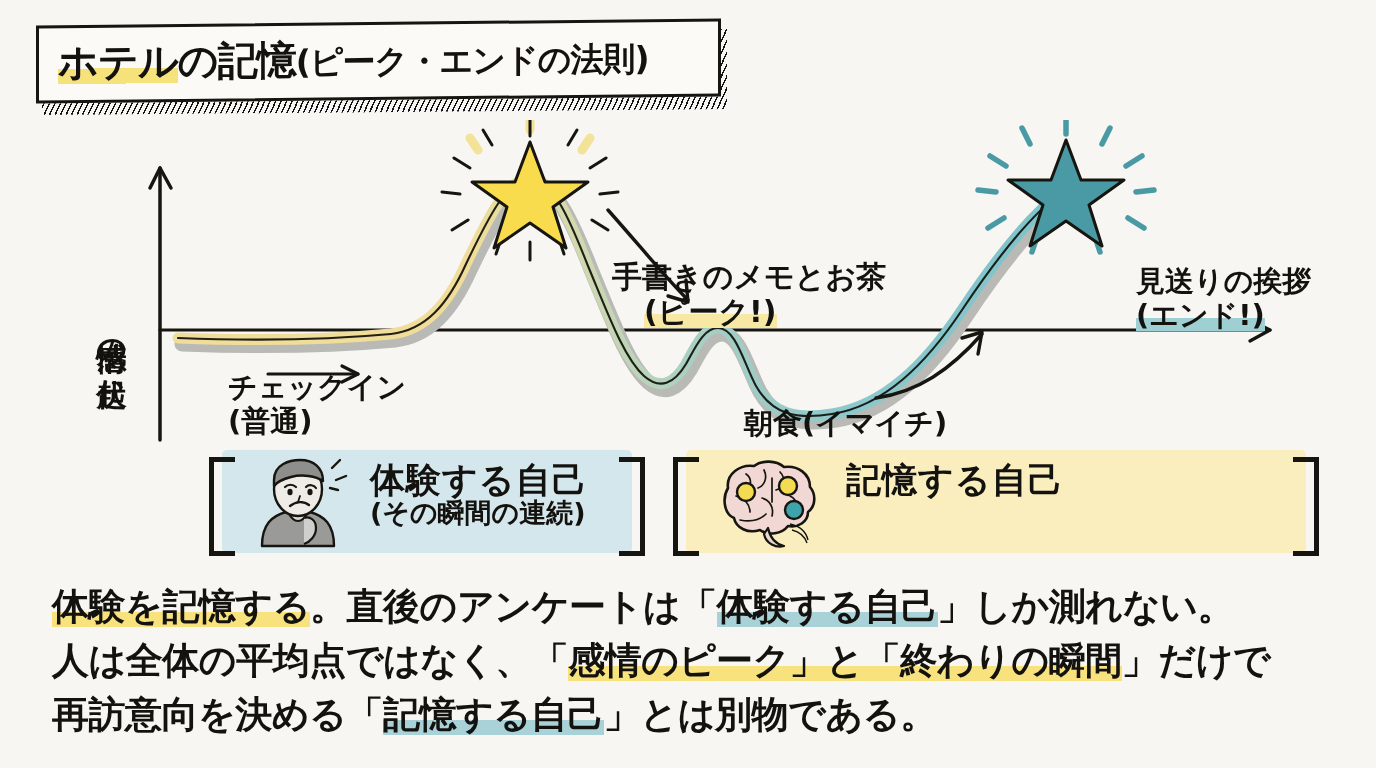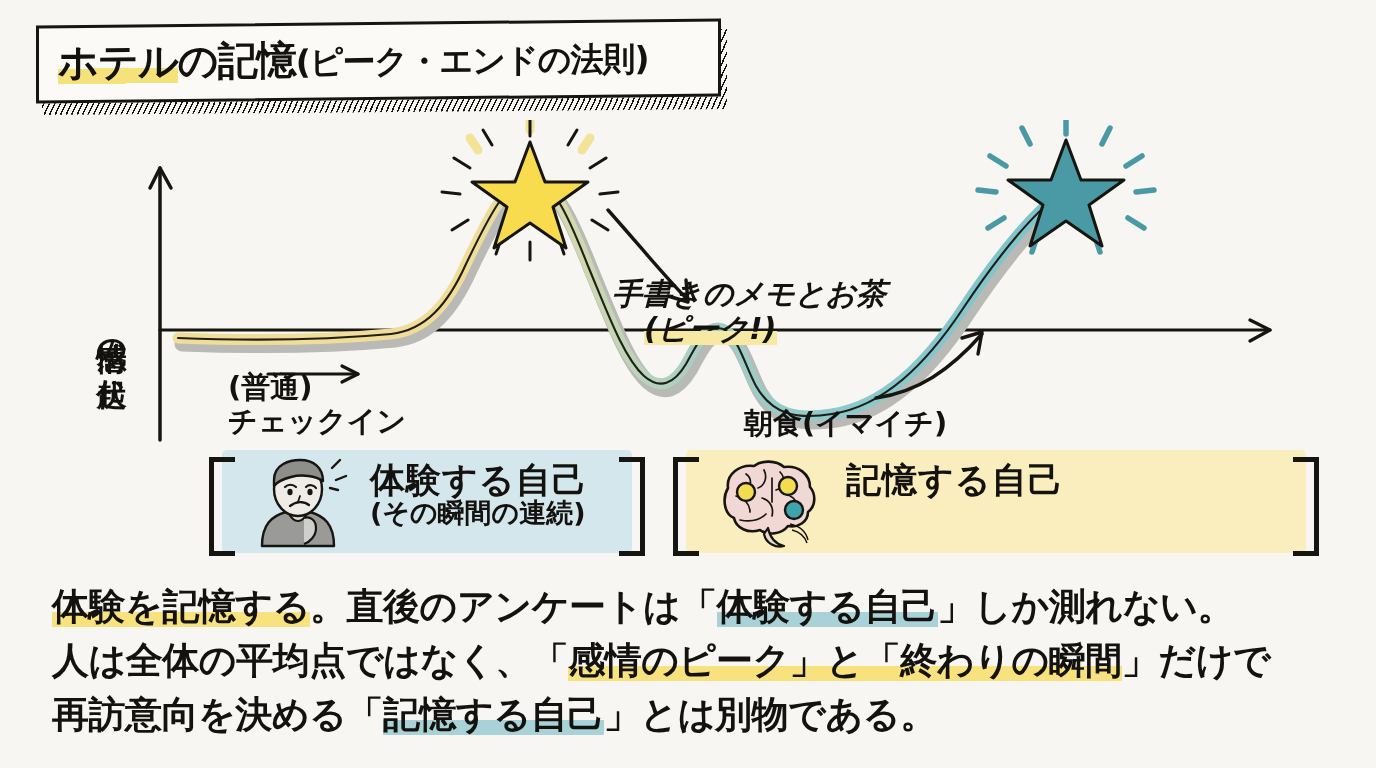--- a/index.html
+++ b/index.html
@@ -49,21 +49,21 @@
   .axis-x-label{
     position:absolute;left:1158px;top:355px;
     font-size:33px;font-weight:700;
   }
 
   .lbl{position:absolute;font-weight:700;line-height:1.18;white-space:nowrap;}
   .lbl .hl-y{background:linear-gradient(transparent 58%, #f7e9a4 58%, #f7e9a4 96%, transparent 96%);margin-left:32px;}
   .lbl .hl-t{background:linear-gradient(transparent 58%, #9dcfd3 58%, #9dcfd3 96%, transparent 96%);}
 
   #lbl-checkin{left:228px;top:250px;font-size:29px;}
-  #lbl-peak{left:612px;top:156px;font-size:30px;font-style:italic;}
+  #lbl-peak{left:612px;top:139px;font-size:30px;}
   #lbl-breakfast{left:744px;top:286px;font-size:29px;}
   #lbl-end{left:1136px;top:144px;font-size:29px;}
 
   
   .panel{position:absolute;border-radius:5px;}
   #panel-experiencing{left:222px;top:450px;width:410px;height:103px;background:#d4e7ec;}
   #panel-remembering{left:686px;top:450px;width:620px;height:103px;background:#faeebe;}
   .panel .brk{position:absolute;top:7px;height:89px;width:21px;}
   .panel .brk.l{left:-13px;border-left:5px solid #16150f;border-top:5px solid #16150f;border-bottom:5px solid #16150f;}
   .panel .brk.r{right:-13px;border-right:5px solid #16150f;border-top:5px solid #16150f;border-bottom:5px solid #16150f;}
@@ -178,31 +178,35 @@
             <path d="M1094,114 L1100,132"></path>
         </g>
         <path d="M1066,20 L1081,60 L1124,60 L1089,85 L1102,126 L1066,101 L1030,126 L1043,85 L1008,60 L1051,60 Z" fill="#4a9aa6" stroke="#16150f" stroke-width="3" stroke-linejoin="round"></path>
       </g>
     </svg>
 
     <div class="axis-y-label">感情の起伏</div>
     <div class="axis-x-label">時間</div>
 
     <div class="lbl" id="lbl-checkin">
+      <div>チェックイン</div>
       <div>(普通)</div>
-      <div>チェックイン</div>
     </div>
 
     <div class="lbl" id="lbl-peak">
       <div>手書きのメモとお茶</div>
       <div><span class="hl-y">(ピーク!)</span></div>
     </div>
 
     <div class="lbl" id="lbl-breakfast">朝食(イマイチ)</div>
 
+    <div class="lbl" id="lbl-end">
+      <div>見送りの挨拶</div>
+      <div><span class="hl-t">(エンド!)</span></div>
+    </div>
   </div>
 
   <div class="panel" id="panel-experiencing">
     <div class="brk l"></div>
     <div class="brk r"></div>
     <svg class="art" viewBox="0 0 124 92">
       <g transform="translate(8,2)">
         <path d="M18,88 C18,66 28,58 42,54 L66,54 C80,58 90,66 90,88 Z" fill="#9a9a98" stroke="#16150f" stroke-width="2.4" stroke-linejoin="round"></path>
         <path d="M44,54 C50,66 58,66 64,54" fill="#d8d8d6" stroke="#16150f" stroke-width="2"></path>
         <ellipse cx="54" cy="31" rx="24" ry="27" fill="#efece7" stroke="#16150f" stroke-width="2.4"></ellipse>

